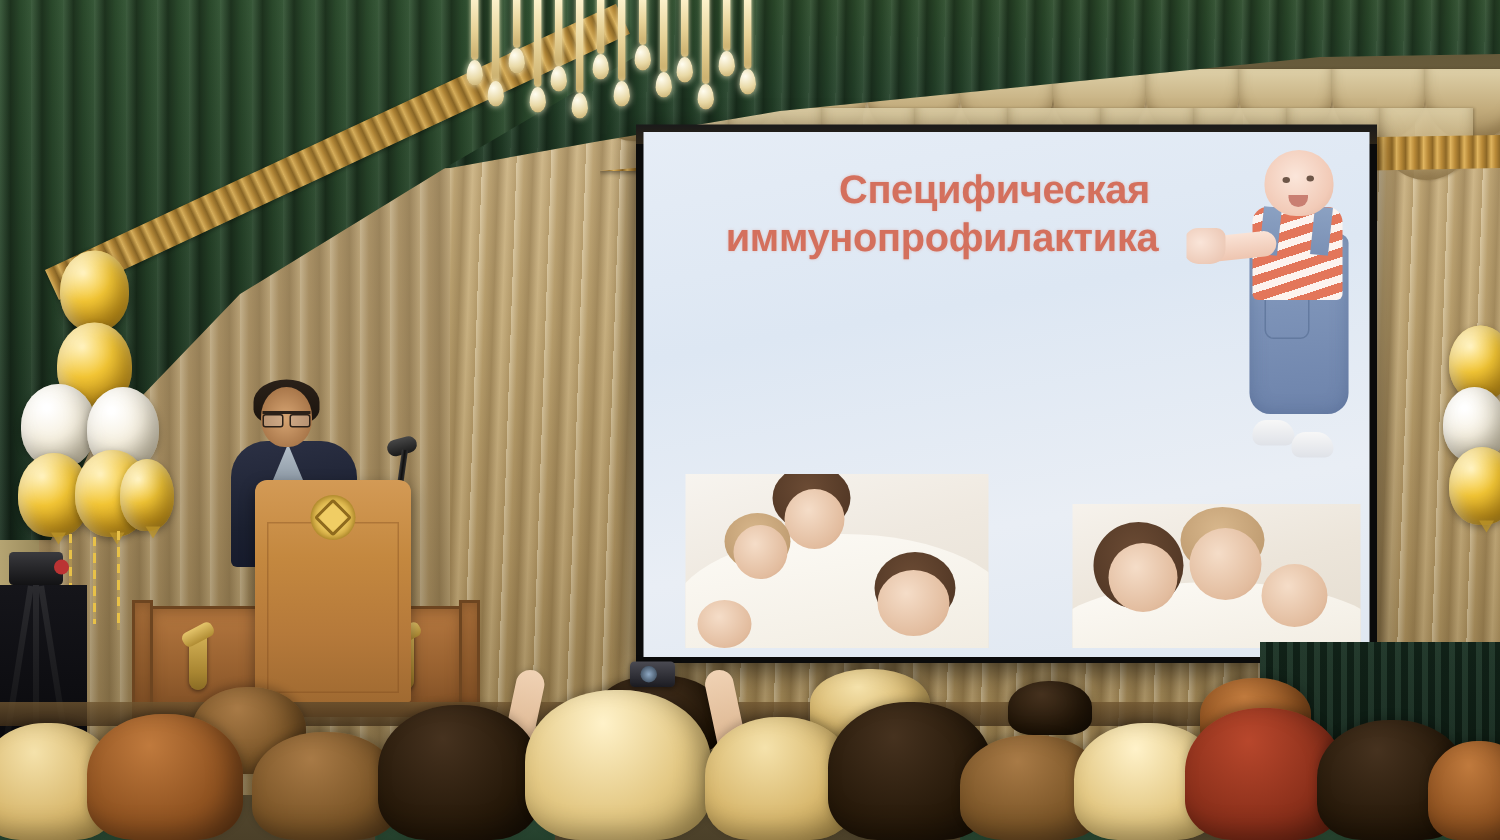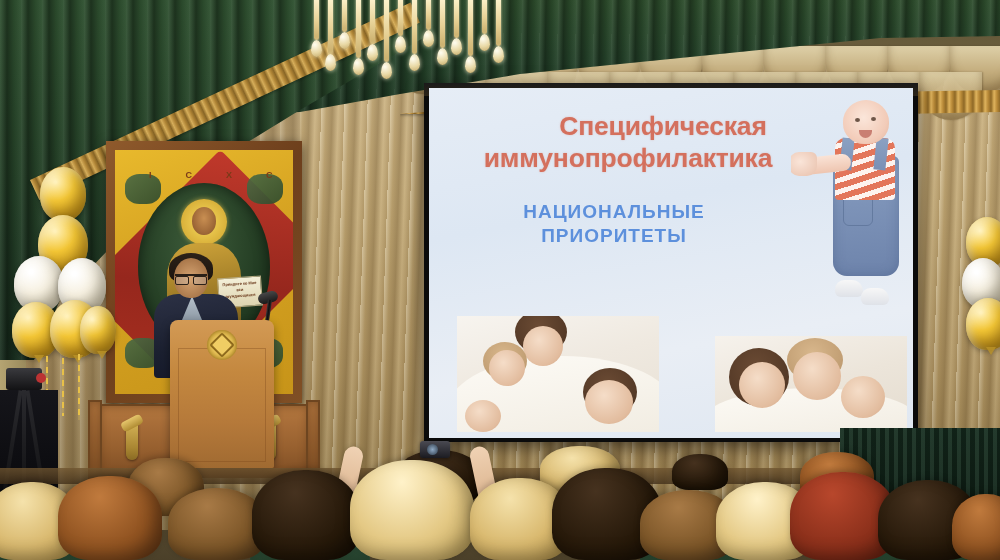--- a/index.html
+++ b/index.html
@@ -483,37 +483,20 @@
     <i style="left:144px;height:42px;"></i>
       <b style="left:141px;top:42px;"></b>
     <i style="left:158px;height:60px;"></i>
       <b style="left:155px;top:60px;"></b>
     <i style="left:172px;height:38px;"></i>
       <b style="left:169px;top:38px;"></b>
     <i style="left:186px;height:50px;"></i>
       <b style="left:183px;top:50px;"></b>
   </div>
 
-  <div class="icon-frame">
-    <div class="icon-inner">
-      <div class="icon-diamond"></div>
-      <div class="icon-corner ic-tl"></div>
-      <div class="icon-corner ic-tr"></div>
-      <div class="icon-corner ic-bl"></div>
-      <div class="icon-corner ic-br"></div>
-      <div class="icon-oval"></div>
-      <div class="icon-halo"></div>
-      <div class="icon-face"></div>
-      <div class="icon-body"></div>
-      <div class="icon-scroll">Приидите ко Мне вси труждающиися</div>
-      <div class="icon-letters">
-        <span>IC</span><span>XC</span>
-      </div>
-    </div>
-  </div>
 
   <div class="wood-panel" style="left:98px;  top:404px; width:212px; height:74px;"></div>
   <div class="wood-panel" style="left:88px;  top:400px; width:14px;  height:82px;"></div>
   <div class="wood-panel" style="left:306px; top:400px; width:14px;  height:82px;"></div>
   <div class="sconce" style="left:126px; top:420px;"></div>
   <div class="sconce" style="left:264px; top:420px;"></div>
 
   <div class="balloon gold" style="left:40px; top:167px; width:46px; height:54px;"></div>
   <div class="balloon gold" style="left:38px; top:215px; width:50px; height:58px;"></div>
   <div class="balloon white" style="left:14px; top:256px; width:50px; height:56px;"></div>
@@ -531,24 +514,20 @@
 
   <div class="screen-frame">
     <div class="screen-top-band"></div>
     <div class="slide">
 
       <div class="slide-title">
         <span class="l1">Специфическая</span>
         <span class="l2">иммунопрофилактика</span>
       </div>
 
-      <div class="slide-sub">
-        <span>НАЦИОНАЛЬНЫЕ</span><br>
-        <span>ПРИОРИТЕТЫ</span>
-      </div>
 
 
       <div class="photo-baby">
         <div class="bb-overall">
           <div class="bb-pocket" style="left:10px; top:36px;"></div>
         </div>
         <div class="bb-shirt"></div>
         <div class="bb-strap" style="left:50px;"></div>
         <div class="bb-strap" style="left:84px;"></div>
         <div class="bb-arm"></div>

